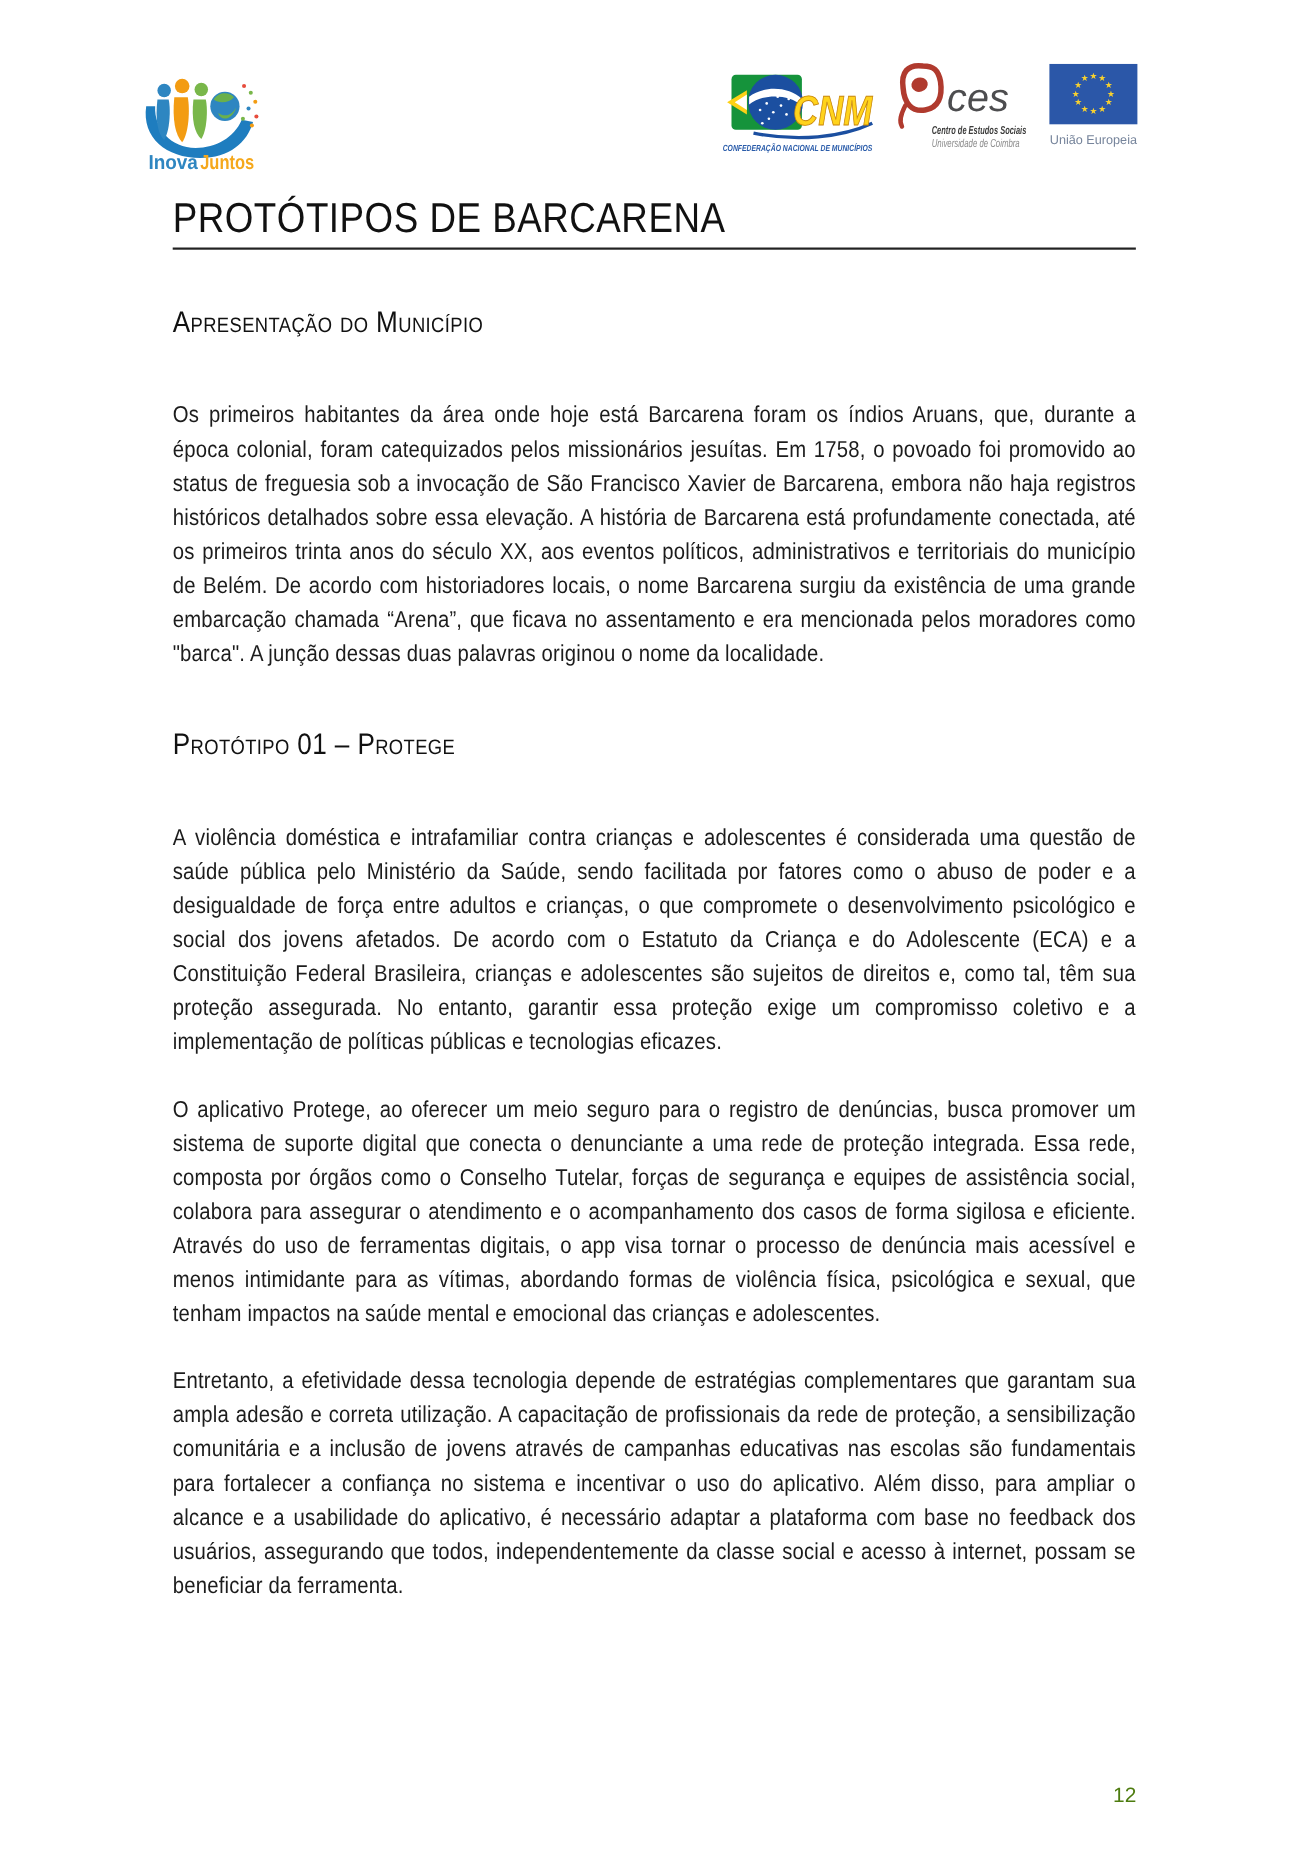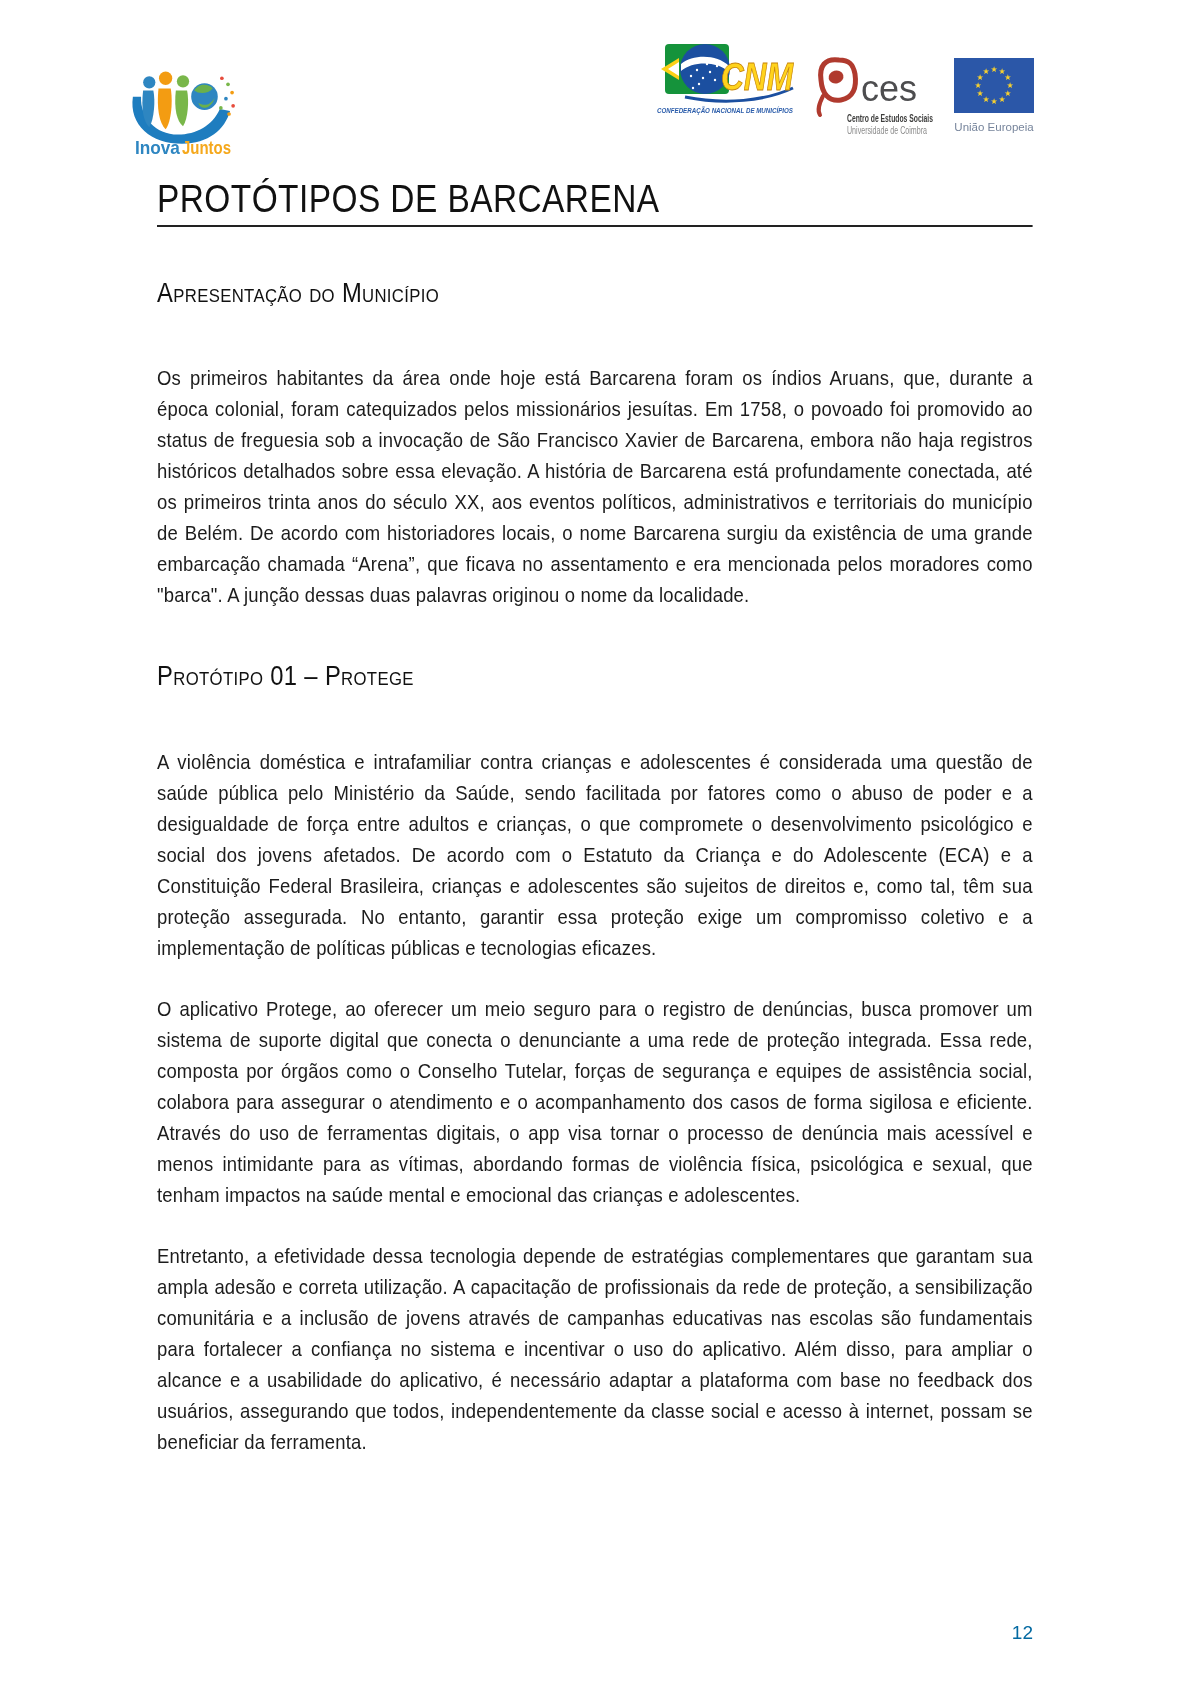--- a/index.html
+++ b/index.html
@@ -4,22 +4,22 @@
 <style>
   html,body { margin:0; padding:0; background:#ffffff; }
   .page {
     position:relative; width:1190px; height:1683px; background:#ffffff;
     font-family:"Liberation Sans", sans-serif; color:#1c1c1c; overflow:hidden;
   }
   
   .logo { position:absolute; }
   .logo svg { display:block; }
   .logo-inova { left:126px; top:68px; }
-  .logo-cnm   { left:655px; top:40px;text-decoration:underline; }
-  .logo-ces   { left:811px; top:52px; }
+  .logo-cnm   { left:655px; top:64px;text-decoration:underline; }
+  .logo-ces   { left:811px; top:52px;font-style:italic; }
   .logo-eu    { left:952px; top:58px; }
   svg text { font-family:"Liberation Sans", sans-serif; }
 
   
   .content {
     position:absolute; left:157px; top:140px; width:995px;
     transform:scaleX(0.88); transform-origin:0 0;
   }
   h1.doc-title {
     margin:38px 0 0 0; font-size:38px; font-weight:400; color:#111;
@@ -30,21 +30,21 @@
     margin:52px 0 54px 0; font-size:27px; font-weight:400; color:#111;
     font-variant:small-caps; letter-spacing:0.4px; line-height:1.1;
   }
   p.body-par {
     margin:0 0 30px 0; font-size:21px; line-height:31px;
     text-align:justify; letter-spacing:0.2px; color:#1c1c1c;
   }
   
   .page-number {
     position:absolute; left:157px; top:1622px; width:876px;
-    text-align:right; font-size:19px; color:#0369a1;
+    text-align:right; font-size:19px; color:#4d7c0f;
   }
 </style>
 </head>
 <body>
 
 <div class="page">
 
   <div class="logo logo-inova">
     <svg width="114" height="90" viewBox="0 0 110 88">
 

